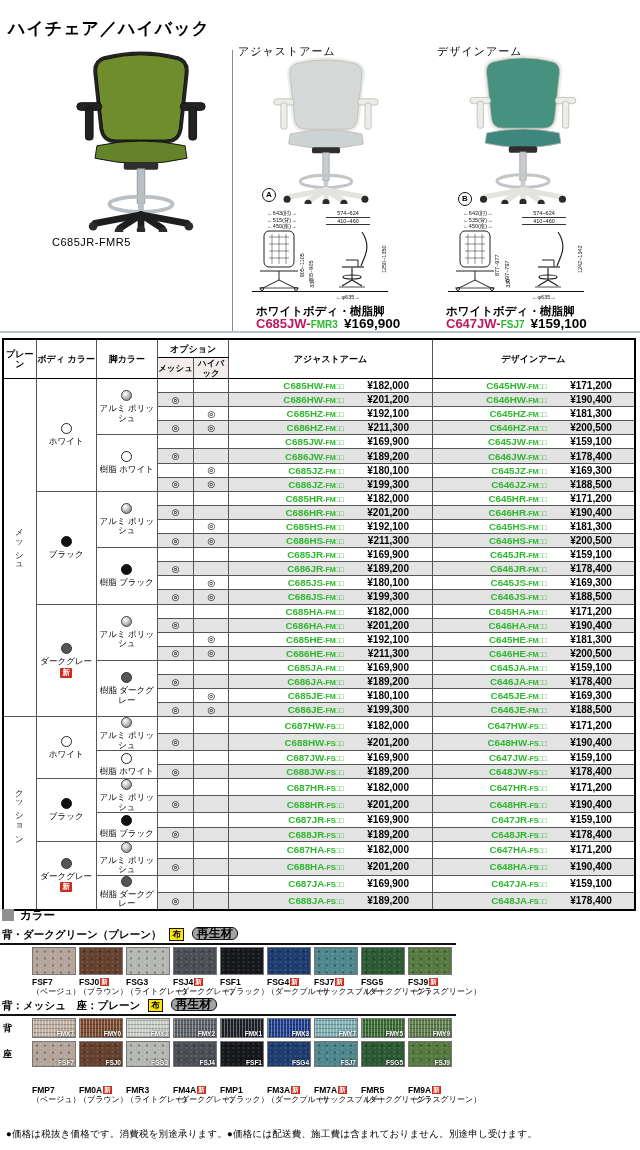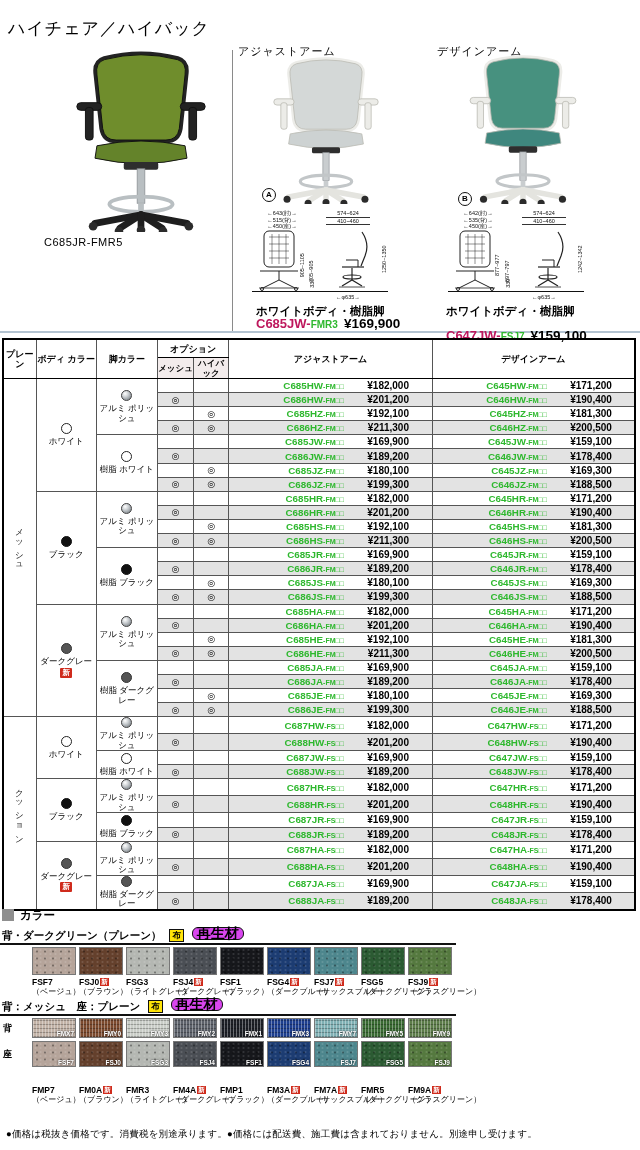--- a/index.html
+++ b/index.html
@@ -1,20 +1,20 @@
 <!DOCTYPE html>
 <html><head>
 <meta charset="utf-8">
 <style>
   html,body{margin:0;padding:0;background:#fff;}
   body{width:640px;height:1150px;position:relative;overflow:hidden;
        font-family:"Liberation Sans","DejaVu Sans",sans-serif;color:#000;}
 
   
-  #page-title{position:absolute;left:8px;top:6px;font-size:17px;font-weight:normal;letter-spacing:1px;}
+  #page-title{position:absolute;left:8px;top:6px;font-size:17px;font-weight:bold;letter-spacing:1px;}
   #vdivider{position:absolute;left:232px;top:50px;width:1px;height:281px;background:#8a8a8a;}
   #hdivider{position:absolute;left:0;top:331px;width:640px;height:2px;background:#b3c3d1;}
   .arm-label{position:absolute;font-size:11px;letter-spacing:1px;}
   .fig-caption{position:absolute;font-size:11px;letter-spacing:.5px;}
   .body-label{position:absolute;font-size:11.5px;font-weight:bold;}
   .photo-price{position:absolute;font-size:13px;font-weight:bold;white-space:nowrap;}
   .photo-code{color:#be185d;}
   .photo-sfx{font-size:10px;color:#2eb82e;}
   .photo-yen{color:#000;font-size:13.5px;margin-left:6px;}
   .marker{position:absolute;width:12px;height:12px;border:1.2px solid #111;border-radius:50%;
@@ -67,21 +67,21 @@
   .mcode{color:#2eb82e;font-weight:bold;font-size:9.8px;min-width:92px;text-align:right;white-space:nowrap;}
   .msfx{font-size:7px;font-weight:bold;color:#2eb82e;}
   .mprice{font-size:10px;font-weight:bold;min-width:58px;text-align:right;white-space:nowrap;}
 
   
   #color-header{position:absolute;left:2px;top:908px;font-size:11.5px;font-weight:bold;}
   #color-header .sq{display:inline-block;width:12px;height:12px;background:#8f8f8f;margin-right:6px;vertical-align:-2px;}
   .color-title{position:absolute;font-size:10.5px;font-weight:bold;}
   .badge{display:inline-block;font-weight:bold;margin-left:5px;vertical-align:1px;}
   .badge-fabric{background:#ffe408;border:1px solid #111;font-size:8.5px;padding:0 2px;line-height:11px;}
-  .badge-recycle{background:#d946ef;border:1.3px solid #111;border-radius:6px;font-size:14px;padding:0 4px;line-height:11px;}
+  .badge-recycle{background:#a3a3a3;border:1.3px solid #111;border-radius:6px;font-size:12px;padding:0 4px;line-height:11px;}
   .rule{position:absolute;height:2px;background:#111;}
   .sw-row{position:absolute;display:flex;gap:3px;}
   .swatch{width:44px;position:relative;border:.5px solid #777;box-sizing:border-box;}
   .tex-plain{background-image:radial-gradient(rgba(0,0,0,.35) 1px,transparent 1.4px),
              radial-gradient(rgba(255,255,255,.12) 1px,transparent 1.3px);
              background-size:8px 7px,5px 4px;}
   .tex-mesh{background-image:repeating-linear-gradient(90deg,rgba(255,255,255,.35) 0 1px,transparent 1px 3px),
             repeating-linear-gradient(0deg,rgba(0,0,0,.25) 0 1px,transparent 1px 4px);}
   .sw-ovl{position:absolute;right:1px;bottom:0;color:#fff;font-size:6.5px;font-weight:bold;
           text-shadow:0 0 2px rgba(0,0,0,.9);}
@@ -149,21 +149,21 @@
 </svg>
 
 <h1 id="page-title">ハイチェア／ハイバック</h1>
 
 <div id="vdivider"></div>
 <div id="hdivider"></div>
 
 <svg class="chair c-left" style="left:62px;top:50px" width="158" height="182" viewBox="0 0 160 190">
     <use href="#chairShape"></use>
   </svg>
-<div class="fig-caption" style="left:44px;top:236px">C685JR-FMR5</div>
+<div class="fig-caption" style="left:52px;top:236px">C685JR-FMR5</div>
 
 <div class="arm-label" style="left:238px;top:44px">アジャストアーム</div>
 <svg class="chair c-mid" style="left:262px;top:56px" width="128" height="148" viewBox="0 0 160 190">
     <use href="#chairShape"></use>
   </svg>
 <div class="marker" style="left:262px;top:188px">A</div>
 <div class="dims" style="left:252px;top:210px">
   <div class="dim-wgroup">
     <div>←643(肘)→</div>
     <div>←515(背)→</div>
@@ -213,21 +213,21 @@
       <use href="#miniSide"></use>
     </svg>
   <div class="dim-h dim-h1">877~977</div>
   <div class="dim-h dim-h2">697~797</div>
   <div class="dim-h dim-h3">330</div>
   <div class="dim-hr">1242~1342</div>
   <div class="dim-base">←φ635→</div>
   <div class="groundline"></div>
 </div>
 <div class="body-label" style="left:446px;top:304px">ホワイトボディ・樹脂脚</div>
-<div class="photo-price" style="left:446px;top:328px">
+<div class="photo-price" style="left:446px;top:316px">
   <span class="photo-code">C647JW-</span><span class="photo-sfx">FSJ7</span><span class="photo-yen">¥159,100</span>
 </div>
 
 <table id="price-table">
   <colgroup>
     <col style="width:33px">
       <col style="width:60px">
       <col style="width:61px">
     <col style="width:36px">
       <col style="width:35px">

